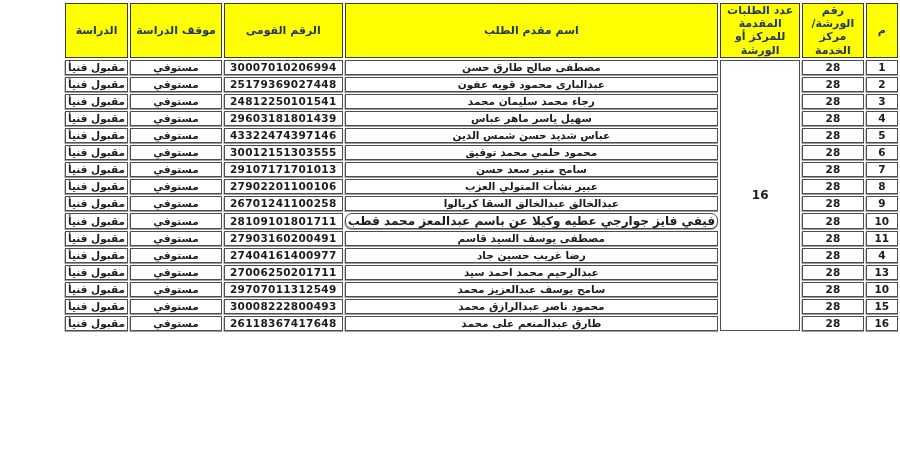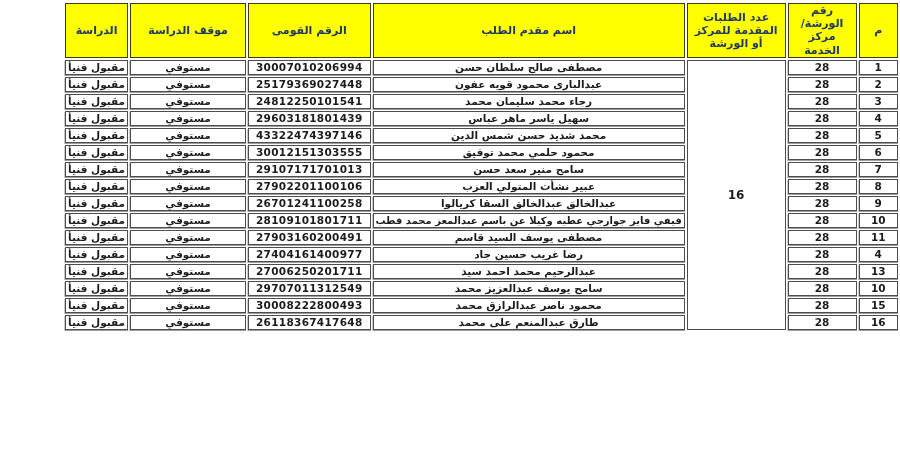--- a/index.html
+++ b/index.html
@@ -14,21 +14,21 @@
     border:1px solid #3d3d12;height:27px;text-align:center;vertical-align:middle;
     padding:0 2px;overflow:hidden;
   }
   td{
     background:#ffffff;border:1px solid #4d4d4d;
     box-shadow:0 1px 0 #9e9e9e, -1px 1px 0 #c9c9c9;
     color:#1c1c1c;font-weight:bold;font-size:10.5px;
     text-align:center;vertical-align:middle;height:13px;padding:0 2px;
     white-space:nowrap;overflow:hidden;
   }
-  td.small-name{font-size:10px;}
+  td.small-name{font-size:12px;border-radius:7px;}
   td.apps-cell{font-size:12px;box-shadow:none;border-color:#4d4d4d;}
   td.id-cell{letter-spacing:0.3px;}
 </style>
 </head>
 <body>
 
 <div class="table-wrap">
   <table>
     <colgroup>
       <col style="width:46px">
@@ -48,21 +48,21 @@
         <th>الرقم القومى</th>
         <th>موقف الدراسة</th>
         <th>الدراسة</th>
       </tr>
     </thead>
     <tbody>
         <tr>
           <td>1</td>
           <td>28</td>
           <td class="apps-cell" rowspan="16">16</td>
-          <td>مصطفى صالح سلطان حسن</td>
+          <td>مصطفى صالح طارق حسن</td>
           <td class="id-cell">30007010206994</td>
           <td>مستوفي</td>
           <td>مقبول فنيأ</td>
         </tr>
         <tr>
           <td>2</td>
           <td>28</td>
           <td>عبدالبارى محمود قويه عفون</td>
           <td class="id-cell">25179369027448</td>
           <td>مستوفي</td>
@@ -80,21 +80,21 @@
           <td>4</td>
           <td>28</td>
           <td>سهيل ياسر ماهر عباس</td>
           <td class="id-cell">29603181801439</td>
           <td>مستوفي</td>
           <td>مقبول فنيأ</td>
         </tr>
         <tr>
           <td>5</td>
           <td>28</td>
-          <td>محمد شديد حسن شمس الدين</td>
+          <td>عباس شديد حسن شمس الدين</td>
           <td class="id-cell">43322474397146</td>
           <td>مستوفي</td>
           <td>مقبول فنيأ</td>
         </tr>
         <tr>
           <td>6</td>
           <td>28</td>
           <td>محمود حلمي محمد توفيق</td>
           <td class="id-cell">30012151303555</td>
           <td>مستوفي</td>

